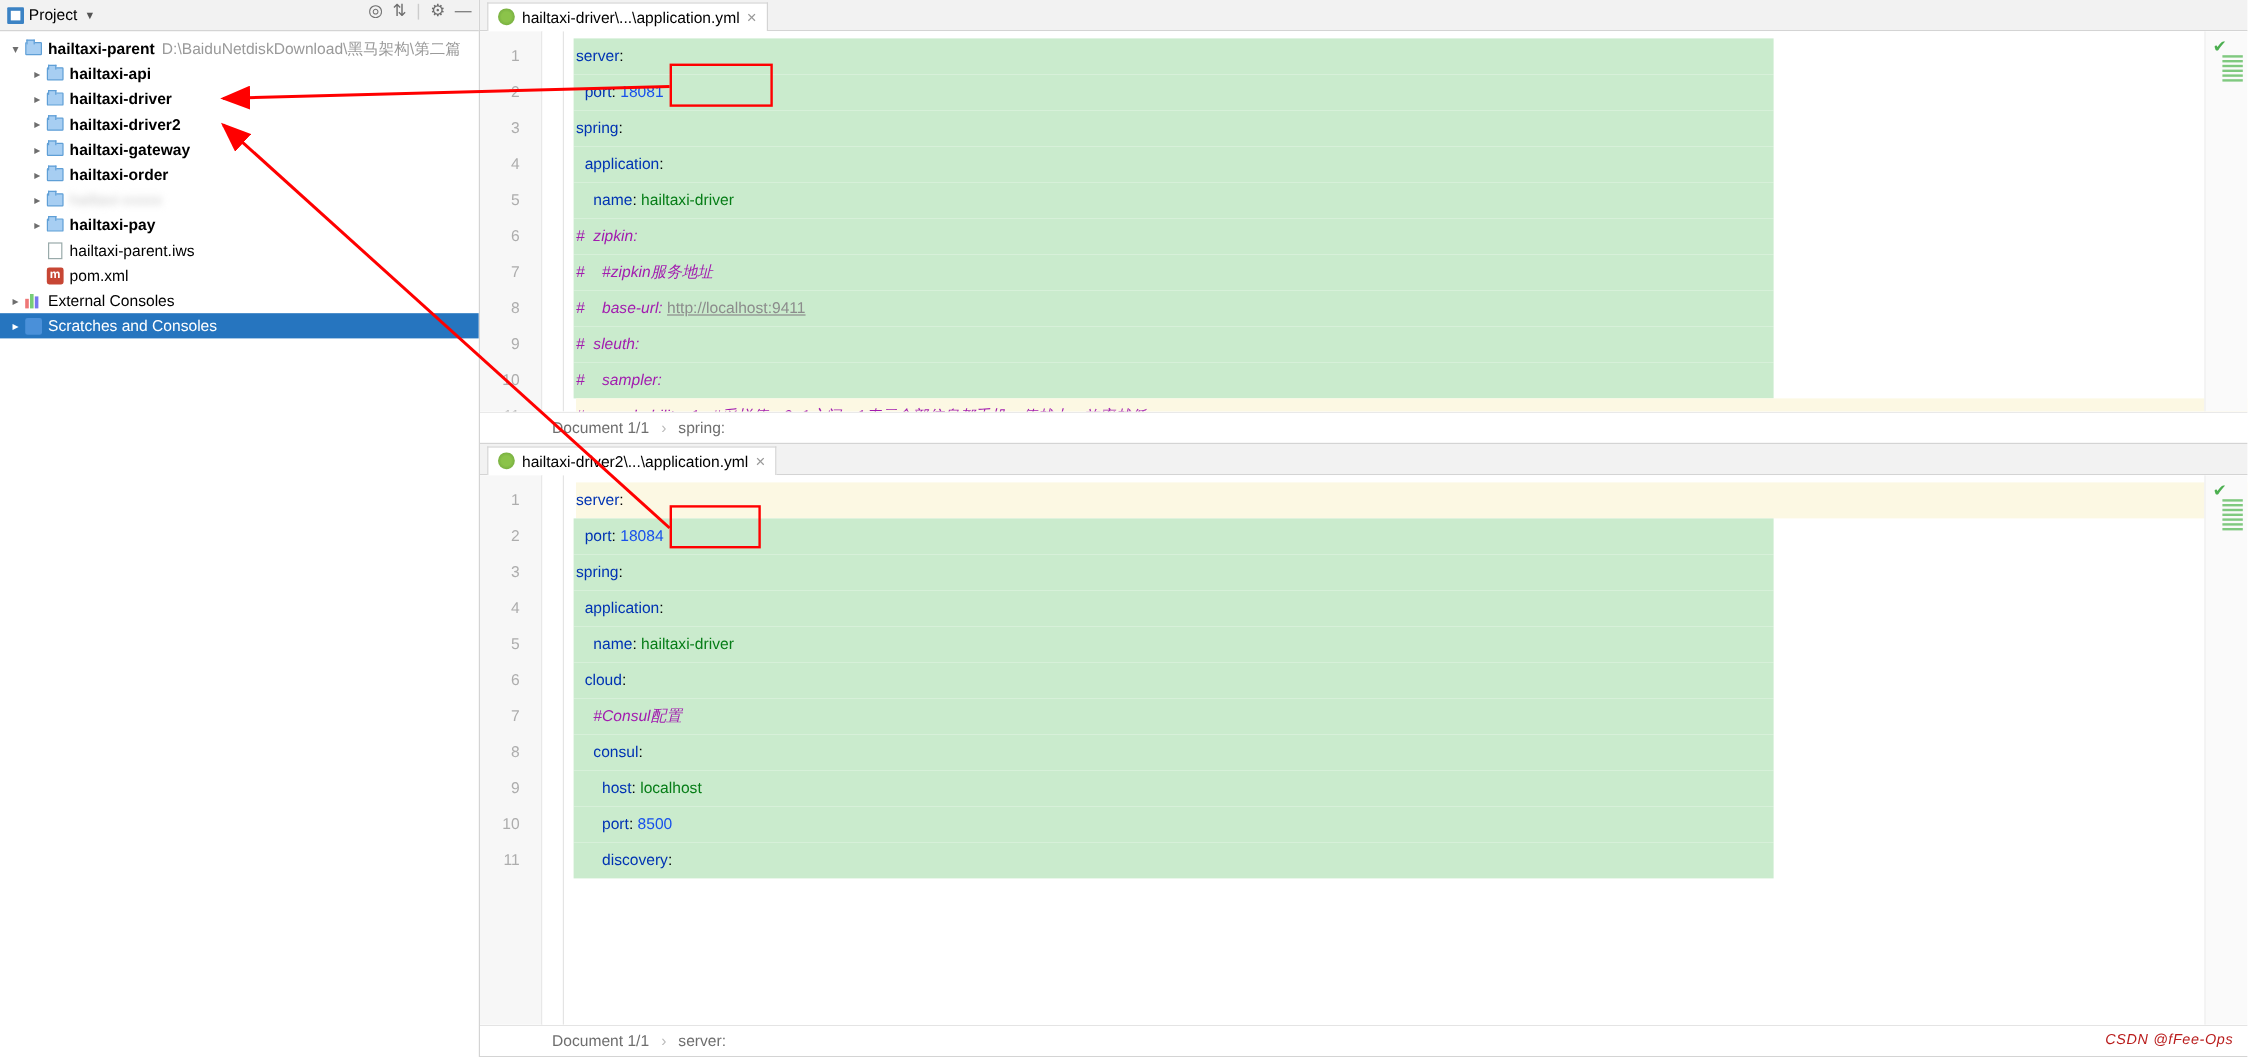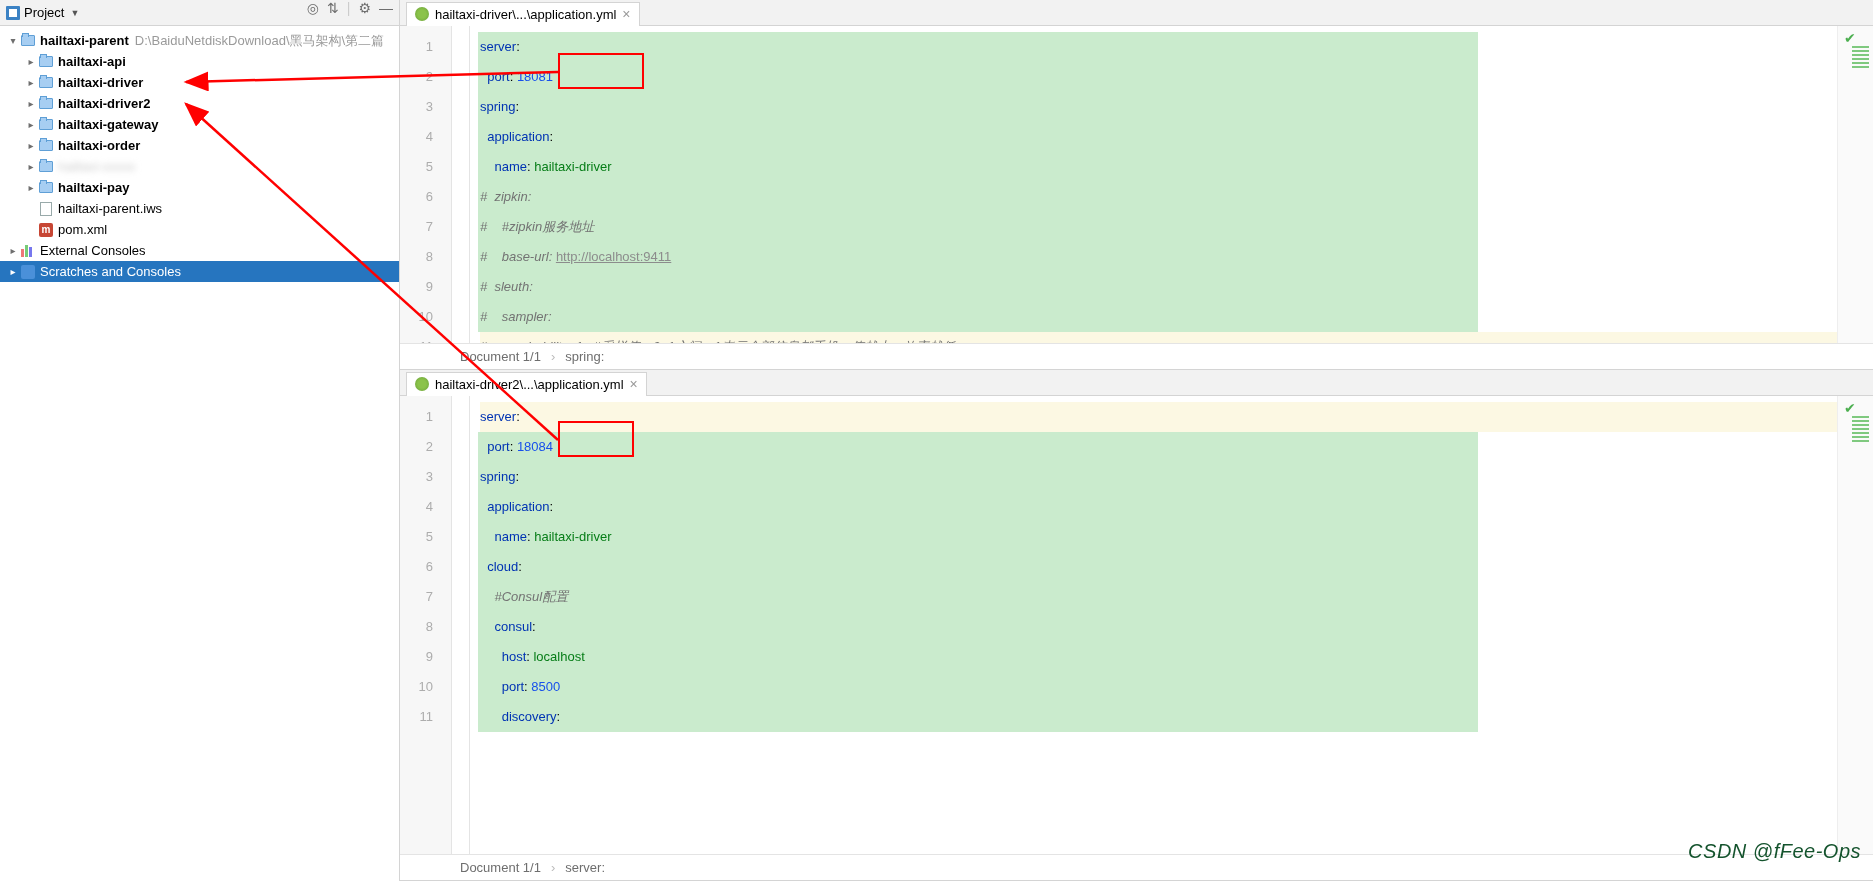--- a/index.html
+++ b/index.html
@@ -41,30 +41,30 @@
 .code-area{flex:1;display:flex;background:#fff;position:relative;overflow:hidden}
 .gutter{width:52px;background:#f7f7f7;border-right:1px solid #e4e4e4;text-align:right;padding:6px 18px 6px 0;color:#adadad;font-family:Consolas,monospace;font-size:16px;line-height:30px}
 .fold-col{width:18px;background:#fff;border-right:1px solid #e4e4e4}
 .code{flex:1;padding:6px 0 6px 10px;font-family:Consolas,"JetBrains Mono",monospace;font-size:17px;line-height:30px;white-space:pre;background:#fff;position:relative}
 .code .line{height:30px;position:relative}
 .code .hl{position:absolute;background:#caebcd;z-index:0}
 .code .txt{position:relative;z-index:1}
 .k-key{color:#0033b3}
 .k-val{color:#067d17}
 .k-num{color:#1750eb}
-.k-cmt{color:#737373;font-style:italic}
+.k-cmt{color:#a21caf;font-style:italic}
 .k-url{color:#8c8c8c;text-decoration:underline}
 .redbox{position:absolute;border:2px solid #f00;z-index:5;pointer-events:none}
 .arrow{position:absolute;z-index:6;pointer-events:none}
 .breadcrumb{height:26px;border-top:1px solid #e4e4e4;display:flex;align-items:center;padding-left:60px;color:#6e6e6e;gap:10px;font-size:12px}
 .breadcrumb .sep{color:#bbb}
 .minimap{position:absolute;right:0;top:0;width:36px;height:100%;background:#fafafa;border-left:1px solid #eee}
 .minimap .chk{position:absolute;top:4px;left:6px;color:#4caf50;font-size:14px}
 .minimap .ln{position:absolute;background:#7fc97f;height:2px;left:14px;right:4px}
-.watermark{position:absolute;right:12px;bottom:18px;color:#14532d;font-size:20px;letter-spacing:0.5px;font-style:italic}
+.watermark{position:absolute;right:12px;bottom:8px;color:#b91c1c;font-size:12px;letter-spacing:0.5px;font-style:italic}
 .proj-icon{width:14px;height:14px;background:#3b82c4;border-radius:1px;position:relative}
 .proj-icon::after{content:"";position:absolute;inset:3px;background:#fff}
 .gear{font-size:15px}
 .caret-line{position:absolute;left:0;right:0;height:30px;background:#fcf8e3;z-index:0}
 </style>
 </head>
 <body>
 
 <div class="root">
   <div class="sidebar">

